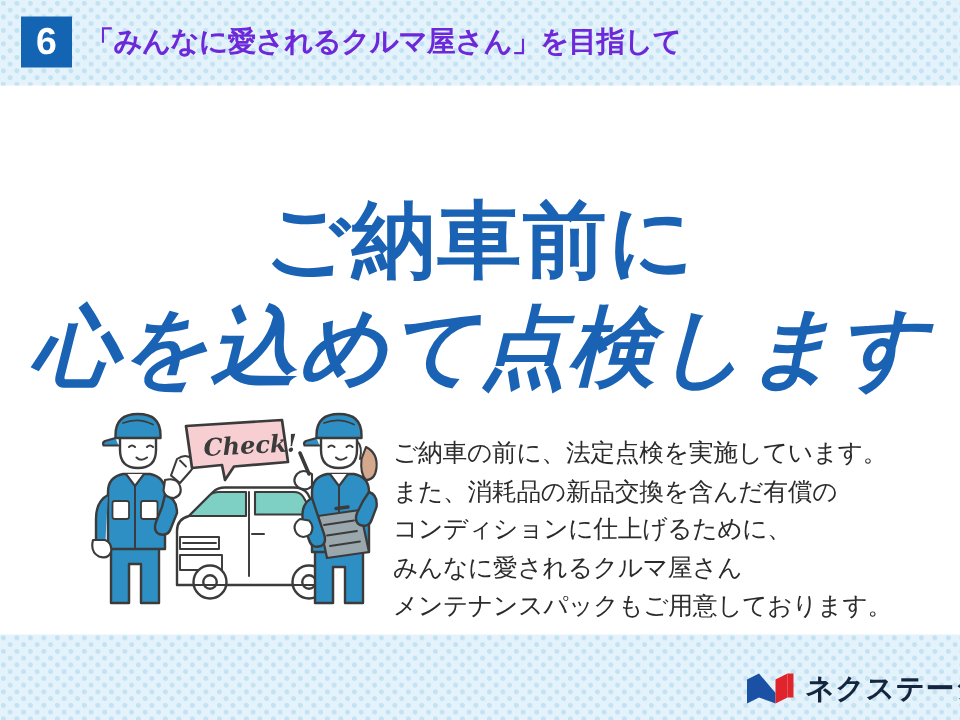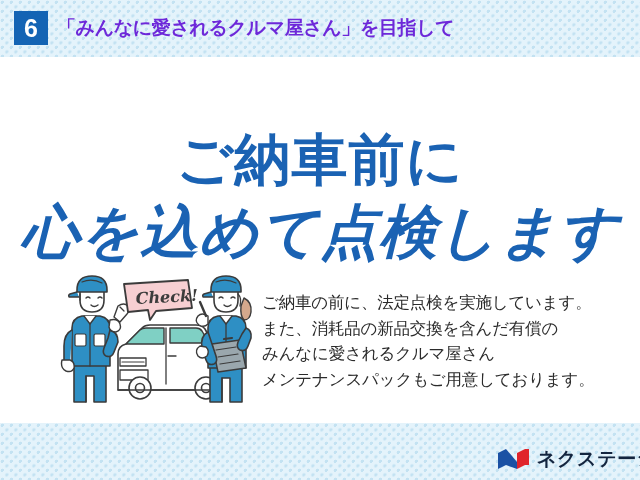--- a/index.html
+++ b/index.html
@@ -139,20 +139,21 @@
   </div>
 
   <div id="headline">
     <span class="l1">ご納車前に</span>
     <span class="l2">心を込めて点検します</span>
   </div>
 
   <div id="body-copy">
     <div>ご納車の前に、法定点検を実施しています。</div>
     <div>また、消耗品の新品交換を含んだ有償の</div>
+    <div>コンディションに仕上げるために、</div>
     <div>みんなに愛されるクルマ屋さん</div>
     <div>メンテナンスパックもご用意しております。</div>
   </div>
 
   <div id="illustration">
     <svg width="196" height="136" viewBox="0 0 196 136" xmlns="http://www.w3.org/2000/svg">
       <g fill="none" stroke="#3b3b3b" stroke-width="1.6" stroke-linecap="round" stroke-linejoin="round">
 
         <g>
 

